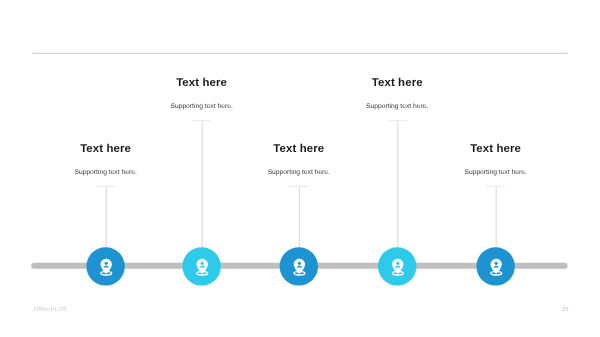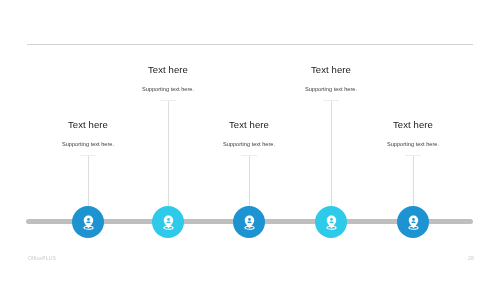--- a/index.html
+++ b/index.html
@@ -75,21 +75,21 @@
 
   
   .caption {
     position: absolute;
     left: -90px;
     width: 180px;
     text-align: center;
   }
   .caption .title {
     font-size: 9.5px;
-    font-weight: normal;
+    font-weight: bold;
     color: #1a1a1a;
     letter-spacing: 0.1px;
     line-height: 12px;
     white-space: nowrap;
   }
   .caption .subtitle {
     margin-top: 9px;
     font-size: 5.6px;
     font-weight: normal;
     color: #3d3d3d;

